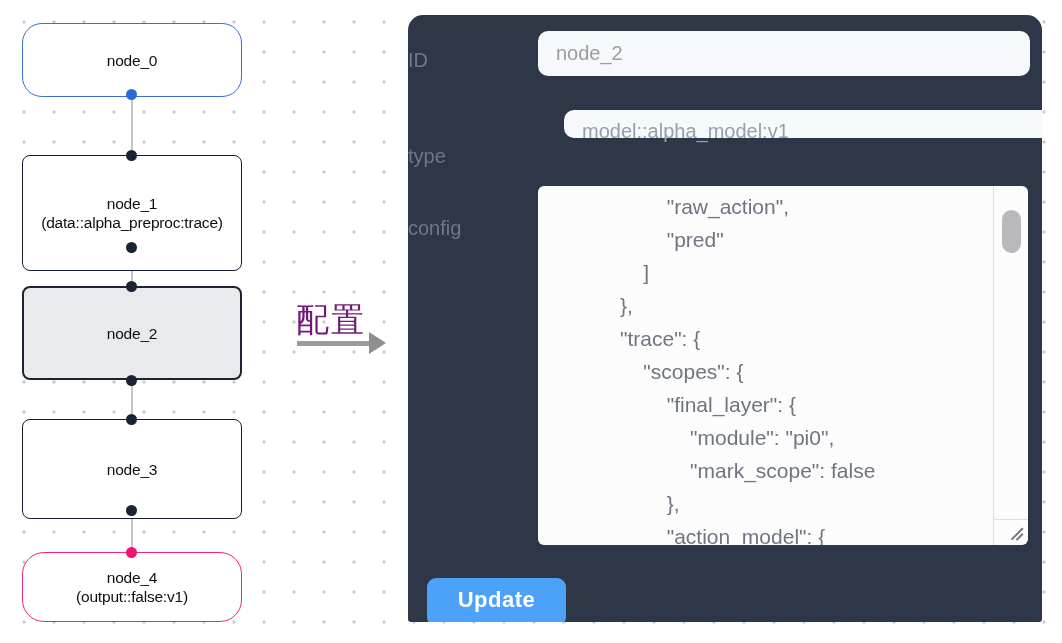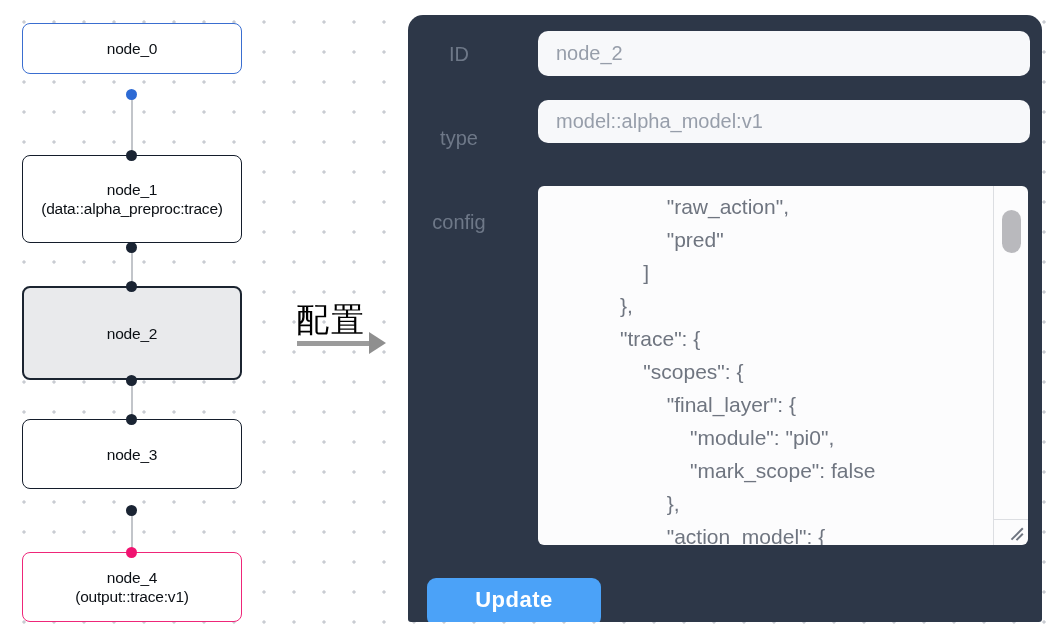--- a/index.html
+++ b/index.html
@@ -52,21 +52,21 @@
     left: 130.5px;
     width: 2px;
     background: #c2c5ca;
     z-index: 1;
   }
   
   .cfg-label {
     position: absolute;
     left: 296px; top: 298px;
     font-size: 33px;
-    color: #000000;
+    color: #701a75;
     letter-spacing: 2px;
   }
   .cfg-arrow { position: absolute; left: 297px; top: 332px; width: 92px; height: 22px; }
   .cfg-arrow .shaft {
     position: absolute; left: 0; top: 8.5px;
     width: 74px; height: 5px; background: #9b9b9b;
   }
   .cfg-arrow .head {
     position: absolute; left: 72px; top: 0;
     width: 0; height: 0;
@@ -80,23 +80,24 @@
     left: 408px; top: 15px;
     width: 634px; height: 607px;
     background: #2d3748;
     border-radius: 15px 15px 3px 3px;
     overflow: hidden;
     z-index: 4;
   }
   .fld-label {
     position: absolute;
     left: 0; width: 102px;
-    text-align: center;
+    text-align: left;
     font-size: 20px;
     color: #6e7888;
+    margin-top: 6px;
   }
   .fld-input {
     position: absolute;
     left: 130px; width: 492px;
     background: #f7f8fa;
     border: none;
     border-radius: 10px;
     font-family: "Liberation Sans", sans-serif;
     font-size: 20px;
     color: #979eaa;
@@ -146,60 +147,60 @@
     background: #6f7580;
     height: 1.6px;
     transform: rotate(-45deg);
     display: block;
   }
   .resize-grip i.g1 { width: 16px; left: 1px; top: 9px; }
   .resize-grip i.g2 { width: 9px;  left: 7px; top: 12px; }
   .update-btn {
     position: absolute;
     left: 19px; top: 563px;
-    width: 174px; height: 48px;
+    width: 139px; height: 48px;
     background: #4ba2f8;
     border: none;
     border-radius: 9px;
     color: #ffffff;
     font-family: "Liberation Sans", sans-serif;
     font-size: 22px;
     font-weight: 700;
     letter-spacing: 0.5px;
     line-height: 44px;
     text-align: center;
     padding-bottom: 6px;
     cursor: pointer;
   }
 </style>
 </head>
 <body>
 
 <div>
 
-  <div class="node node-input" style="top:23px;height:51px;">
+  <div class="node node-input" style="top:23px;height:74px;border-radius:20px;">
     <div class="nname">node_0</div>
   </div>
 
-  <div class="node" style="top:155px;height:88px;">
+  <div class="node" style="top:155px;height:116px;">
     <div class="nname">node_1</div>
     <div class="nsub">(data::alpha_preproc:trace)</div>
   </div>
 
   <div class="node node-selected" style="top:286px;height:94px;">
     <div class="nname">node_2</div>
   </div>
 
-  <div class="node" style="top:419px;height:70px;">
+  <div class="node" style="top:419px;height:100px;">
     <div class="nname">node_3</div>
   </div>
 
-  <div class="node node-output" style="top:552px;height:70px;">
+  <div class="node node-output" style="top:552px;height:70px;border-radius:22px;">
     <div class="nname">node_4</div>
-    <div class="nsub">(output::trace:v1)</div>
+    <div class="nsub">(output::false:v1)</div>
   </div>
 
   <div class="edge" style="top:94px;height:61px;"></div>
   <div class="edge" style="top:247px;height:39px;"></div>
   <div class="edge" style="top:380px;height:39px;"></div>
   <div class="edge" style="top:510px;height:42px;"></div>
 
   <div class="handle handle-blue" style="left:126px;top:88.5px;"></div>
   <div class="handle" style="left:126px;top:149.5px;"></div>
   <div class="handle" style="left:126px;top:241.5px;"></div>
@@ -214,22 +215,22 @@
 <div class="cfg-arrow">
   <span class="shaft"></span>
     <span class="head"></span>
 </div>
 
 <div class="panel">
 
   <div class="fld-label" style="top:28px;">ID</div>
   <div class="fld-input" style="top:16px;height:45px;line-height:45px;">node_2</div>
 
-  <div class="fld-label" style="top:112px;">type</div>
-  <div class="fld-input" style="top:85px;height:43px;line-height:43px;">model::alpha_model:v1</div>
+  <div class="fld-label" style="top:124px;">type</div>
+  <div class="fld-input" style="top:95px;height:28px;line-height:43px;margin-left:26px;">model::alpha_model:v1</div>
 
   <div class="fld-label" style="top:196px;">config</div>
 
   <div class="config-box">
     <div class="config-text">                    "raw_action",
                     "pred"
                 ]
             },
             "trace": {
                 "scopes": {

